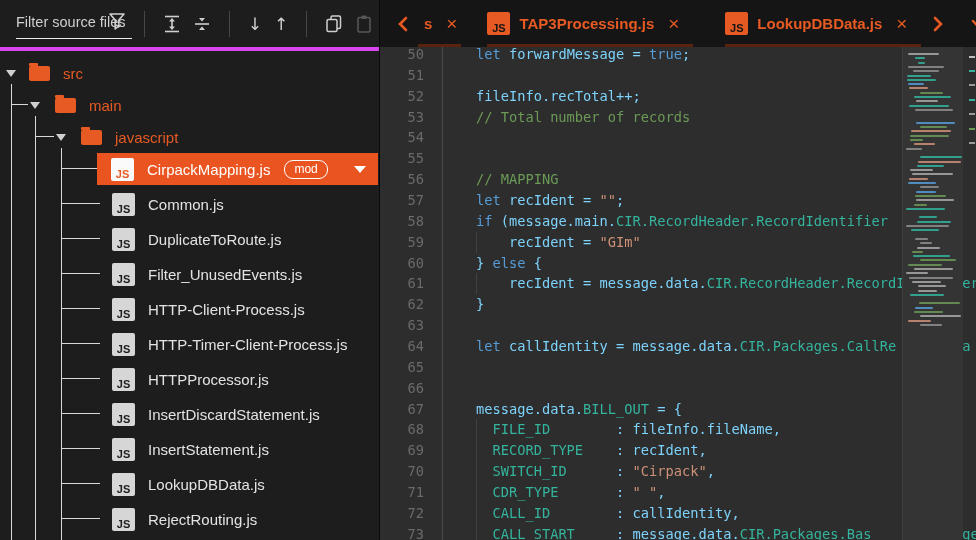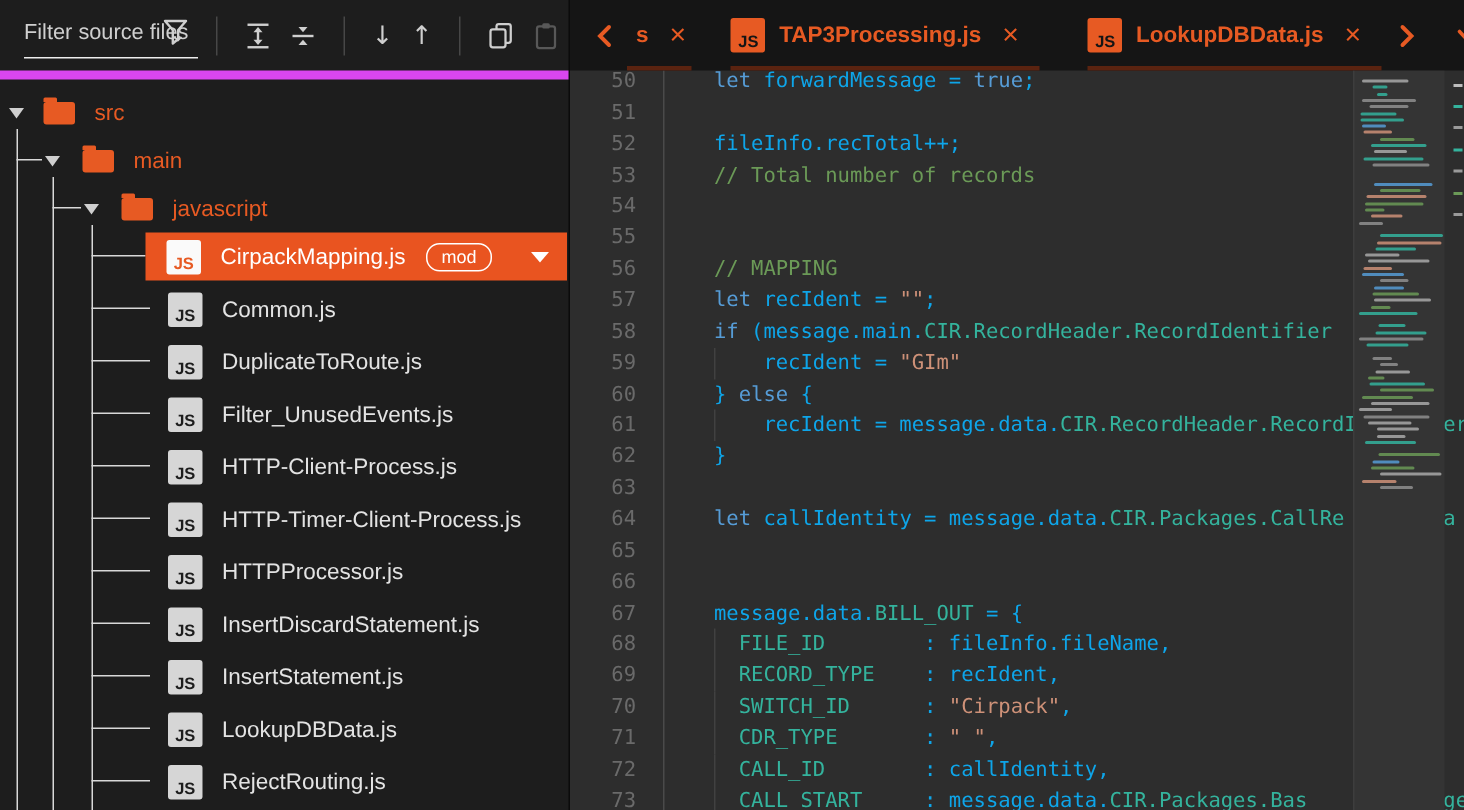--- a/index.html
+++ b/index.html
@@ -1,20 +1,20 @@
 <!DOCTYPE html>
 <html><head>
 <meta charset="utf-8">
 <style>
   html,body{margin:0;padding:0;background:#101010;}
   #app{position:relative;width:976px;height:540px;overflow:hidden;
        font-family:"Liberation Sans",sans-serif;background:#1d1d1d;display:flex;}
   
   #left-panel{width:380px;flex:none;background:#1d1d1d;position:relative;box-sizing:border-box;border-right:1px solid #0b0b0b;}
-  #left-toolbar{height:47px;display:flex;align-items:center;border-bottom:6px solid #d946ef;position:relative;}
+  #left-toolbar{height:47px;display:flex;align-items:center;border-bottom:4px solid #d946ef;position:relative;}
   .filter-wrap{position:relative;width:158px;margin-left:16px;height:34px;}
   .filter-text{font-size:14.5px;color:#cfcfcf;line-height:30px;}
   .filter-underline{position:absolute;left:0;right:0;bottom:2px;height:1px;background:#ededed;}
   .funnel{position:absolute;right:4px;top:4px;}
   .tb-sep{width:1px;height:26px;background:#474747;margin:0 12px;}
   .tb-icon{width:22px;height:22px;display:flex;align-items:center;justify-content:center;margin:0 5px;color:#cfcfcf;}
   .tb-arrow{font-size:17px;color:#cfcfcf;font-family:"DejaVu Sans",sans-serif;}
   
   #tree{position:relative;height:492px;overflow:hidden;}
   .guide{position:absolute;background:#d9d9d9;}
@@ -40,21 +40,21 @@
   .tab-close{font-size:19px;font-weight:400;margin-left:14px;line-height:1;}
   .chev{display:flex;align-items:center;}
   #editor-body{position:absolute;top:47px;left:0;right:0;bottom:0;display:flex;overflow:hidden;}
   #gutter{width:63px;flex:none;border-right:1px solid #4a4a4a;box-sizing:border-box;
           font-family:"DejaVu Sans Mono",monospace;font-size:13.7px;color:#6a6a6a;text-align:right;}
   #gutter .inner, #code .inner{margin-top:-3px;}
   .ln{height:20.87px;line-height:20.87px;padding-right:18px;}
   #code{flex:1;position:relative;overflow:hidden;font-family:"DejaVu Sans Mono",monospace;font-size:13.7px;}
   .cl{height:20.87px;line-height:20.87px;white-space:pre;position:relative;}
   .ig{position:absolute;left:33px;top:0;bottom:0;width:1px;background:#414141;}
-  .k{color:#569cd6;} .p{color:#0ea5e9;} .c{color:#6b9a57;} .s{color:#ce9178;} .t{color:#34b39d;}
+  .k{color:#569cd6;} .p{color:#7dd3fc;} .c{color:#6b9a57;} .s{color:#ce9178;} .t{color:#34b39d;}
   #minimap{position:absolute;left:522px;top:0;width:60px;bottom:0;background:#343434;border-left:1px solid #3d3d3d;overflow:hidden;}
   .mm{position:absolute;height:2px;border-radius:1px;}
   .ovr{position:absolute;width:6px;height:2px;right:1px;}
   #top-tick{position:absolute;left:112px;top:0;width:11px;height:3px;}
 </style>
 </head>
 <body>
 
 <div id="app">
   <div id="top-tick" style="background: rgb(231, 90, 35);"></div>

